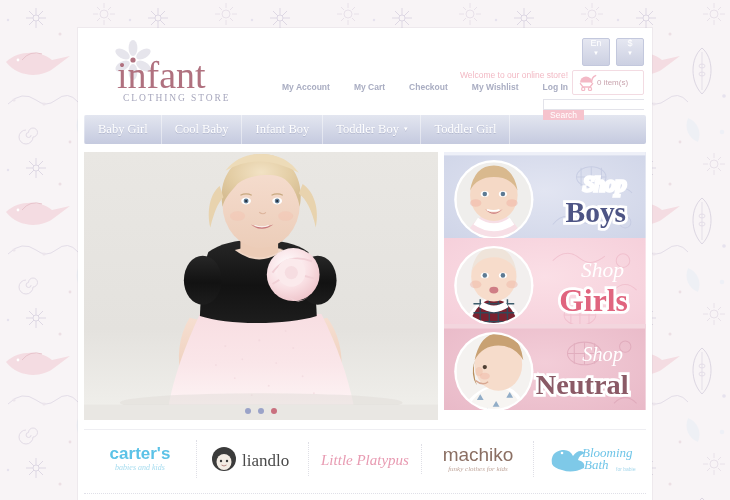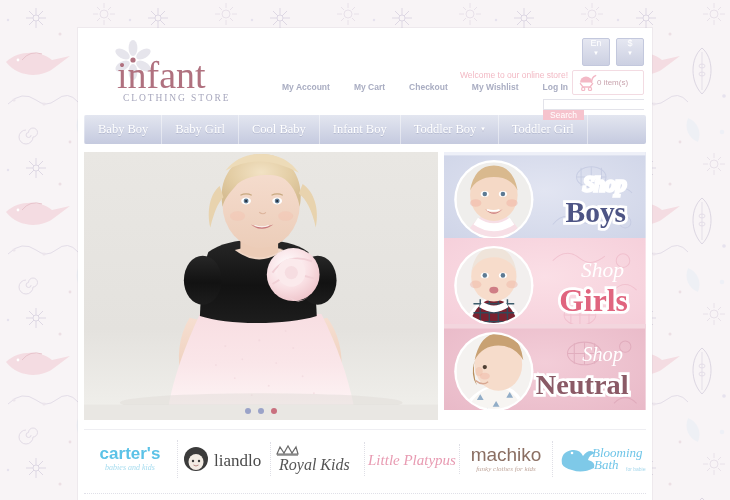--- a/index.html
+++ b/index.html
@@ -389,23 +389,20 @@
       <span class="cart-count">0 item(s)</span>
     </div>
 
     <div class="search-row">
       <input class="search-input" type="text" placeholder="" style="">
       <button class="search-btn">Search</button>
     </div>
   </div>
 
   <div class="mainnav">
-    <div class="nav-item">
-      <span>Baby Boy</span>
-    </div>
     <div class="nav-item">
       <span>Baby Girl</span>
     </div>
     <div class="nav-item">
       <span>Cool Baby</span>
     </div>
     <div class="nav-item">
       <span>Infant Boy</span>
     </div>
     <div class="nav-item">
@@ -681,29 +678,20 @@
       <svg class="brand-svg" width="88" height="34" viewBox="0 0 88 34" xmlns="http://www.w3.org/2000/svg">
         <circle cx="16" cy="17" r="12" fill="#3b3b3b"></circle>
         <ellipse cx="16" cy="20" rx="7.5" ry="8" fill="#f3ece4"></ellipse>
         <circle cx="13" cy="19" r="1.2" fill="#3b3b3b"></circle>
         <circle cx="19" cy="19" r="1.2" fill="#3b3b3b"></circle>
         <path d="M13.5 23 q2.5 2 5 0" stroke="#b98b86" stroke-width="1" fill="none"></path>
         <text x="34" y="24" font-family="Liberation Serif, serif" font-size="17" fill="#4a4a4a">liandlo</text>
       </svg>
     </div>
 
-    <div class="brand-cell">
-      <svg class="brand-svg" width="92" height="34" viewBox="0 0 92 34" xmlns="http://www.w3.org/2000/svg">
-        <g fill="none" stroke="#6a6a6a" stroke-width="1.2">
-          <path d="M6 12 L9 5 L13 11 L17 4 L21 11 L25 5 L27 12 Z"></path>
-          <path d="M6 13 h21"></path>
-        </g>
-        <text x="8" y="28" font-family="Liberation Serif, serif" font-style="italic" font-size="16" fill="#555555">Royal Kids</text>
-      </svg>
-    </div>
 
     <div class="brand-cell">
       <svg class="brand-svg" width="94" height="30" viewBox="0 0 94 30" xmlns="http://www.w3.org/2000/svg">
         <text x="47" y="21" text-anchor="middle" font-family="Liberation Serif, serif" font-style="italic" font-size="15" fill="#e89bb2">Little Platypus</text>
       </svg>
     </div>
 
     <div class="brand-cell">
       <svg class="brand-svg" width="90" height="36" viewBox="0 0 90 36" xmlns="http://www.w3.org/2000/svg">
         <text x="45" y="20" text-anchor="middle" font-family="Liberation Sans, sans-serif" font-size="19" fill="#8b6f63">machiko</text>

